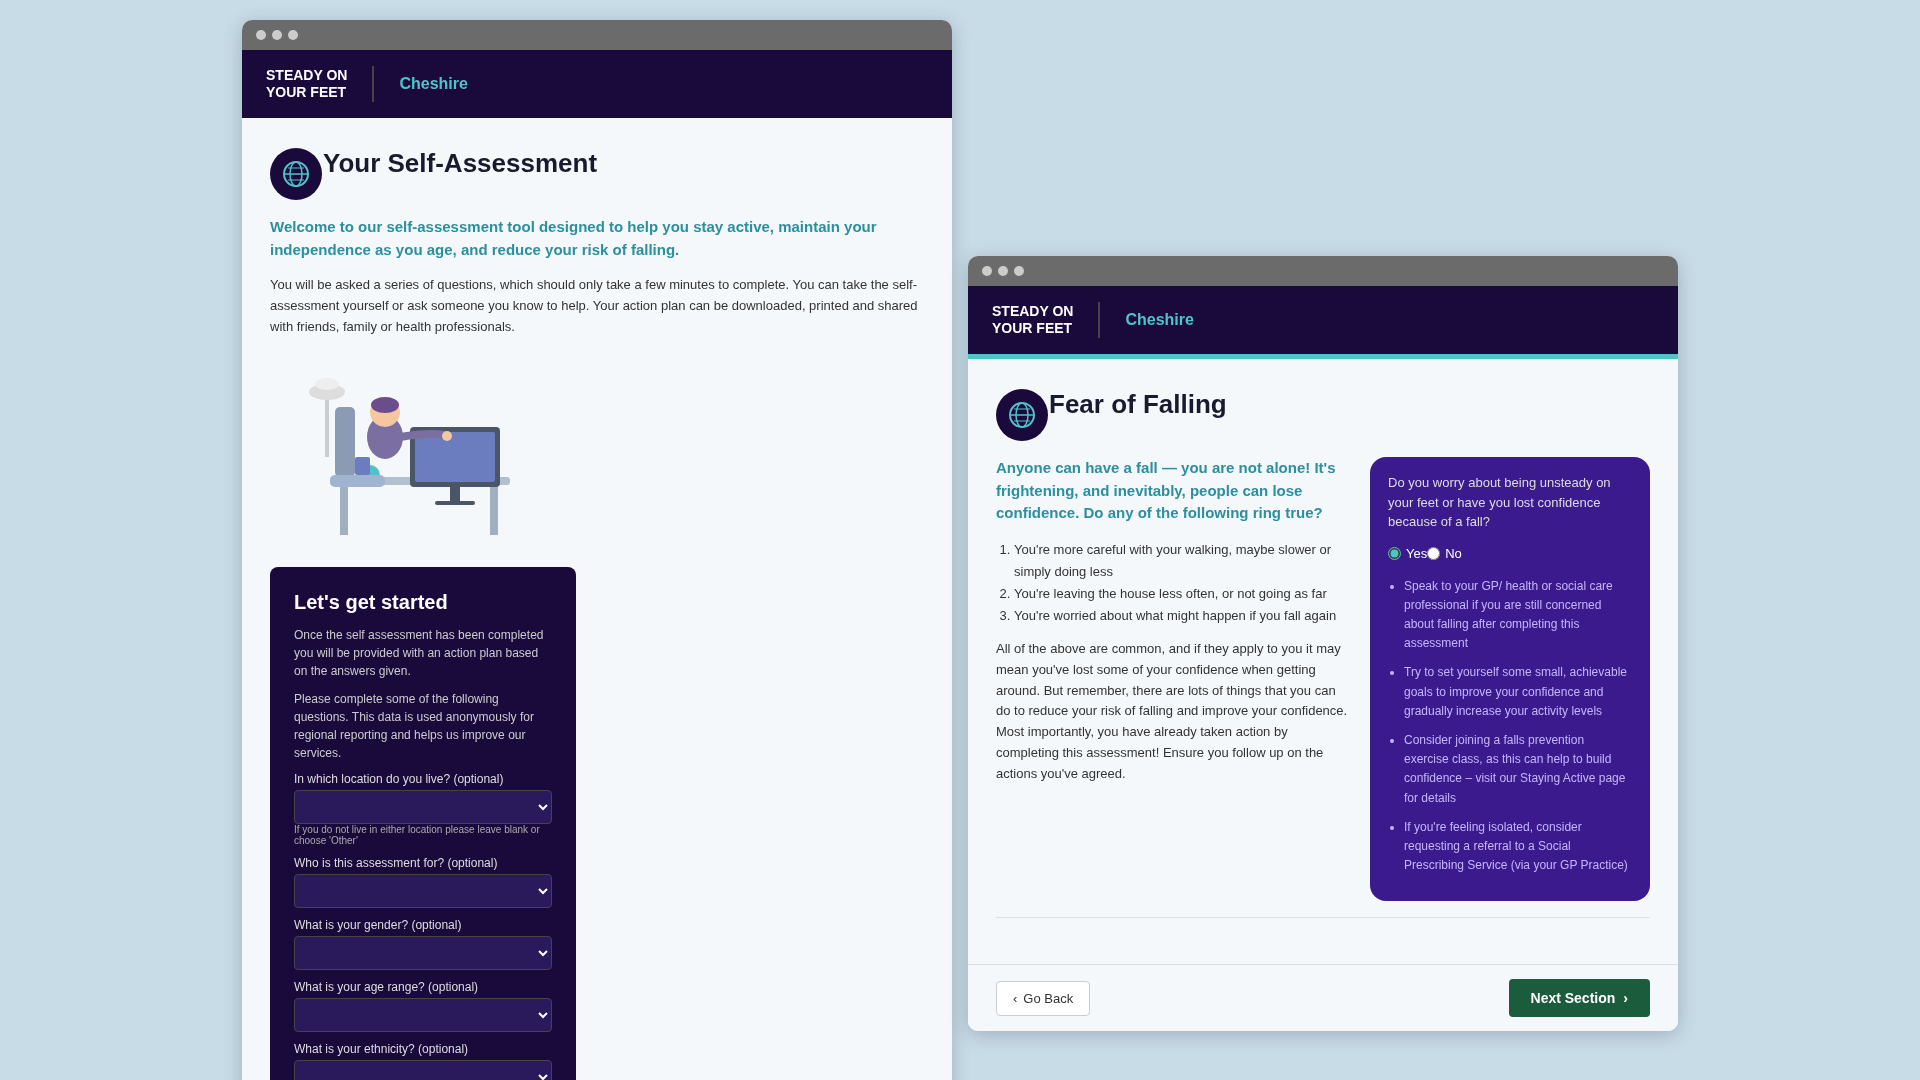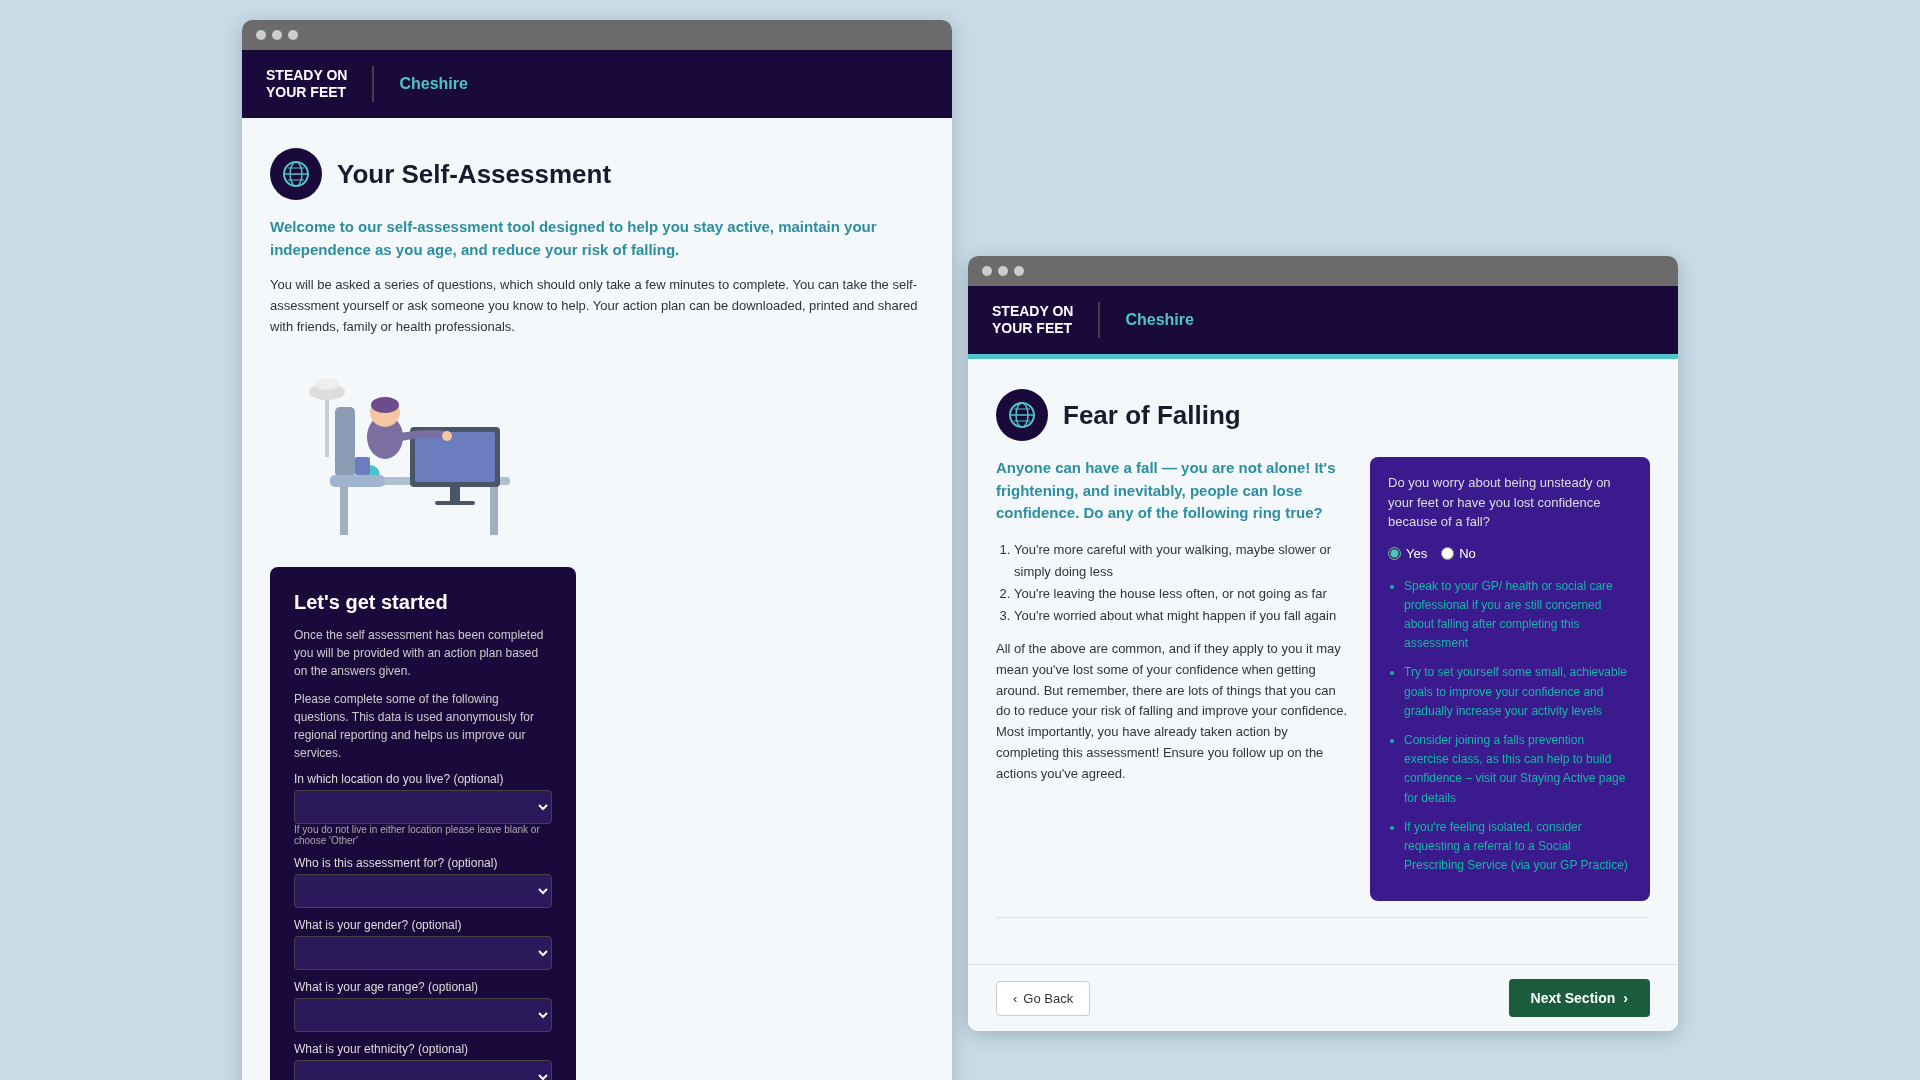--- a/index.html
+++ b/index.html
@@ -74,22 +74,22 @@
     }
 
     .page-content {
       background: #f5f8fa;
       padding: 30px 28px;
       flex: 1;
     }
 
     .section-title-row {
       display: flex;
-      align-items: center;
-      gap: 15px;
+      align-items: flex-start;
+      gap: 1px;
       margin-bottom: 16px;
     }
 
     .section-icon {
       width: 52px;
       height: 52px;
       border-radius: 50%;
       background: #1a0a3c;
       display: flex;
       align-items: center;
@@ -258,58 +258,57 @@
       list-style: decimal;
       padding-left: 18px;
       font-size: 13px;
       color: #333;
       line-height: 1.7;
       margin-bottom: 12px;
     }
 
     .advice-card {
       background: #3a1a8c;
-      border-radius: 8px;
+      border-radius: 16px;
       padding: 16px 18px;
       width: 280px;
       flex-shrink: 0;
       color: white;
     }
 
     .advice-question {
       font-size: 13px;
       color: #ddd;
       margin-bottom: 14px;
       line-height: 1.5;
     }
 
     .radio-row {
       display: flex;
-      gap: 14px;
       align-items: center;
       margin-bottom: 16px;
     }
 
     .radio-option {
       display: flex;
       align-items: center;
       gap: 5px;
       font-size: 13px;
       color: white;
     }
 
     .radio-option input {
       accent-color: #4fc3c8;
     }
 
     .advice-list {
       list-style: disc;
       padding-left: 16px;
       font-size: 12px;
-      color: #14b8a6;
+      color: #c4b5fd;
       line-height: 1.6;
     }
 
     .advice-list li {
       margin-bottom: 10px;
     }
 
     .header-right {
       background: #1a0a3c;
       padding: 16px 24px;

